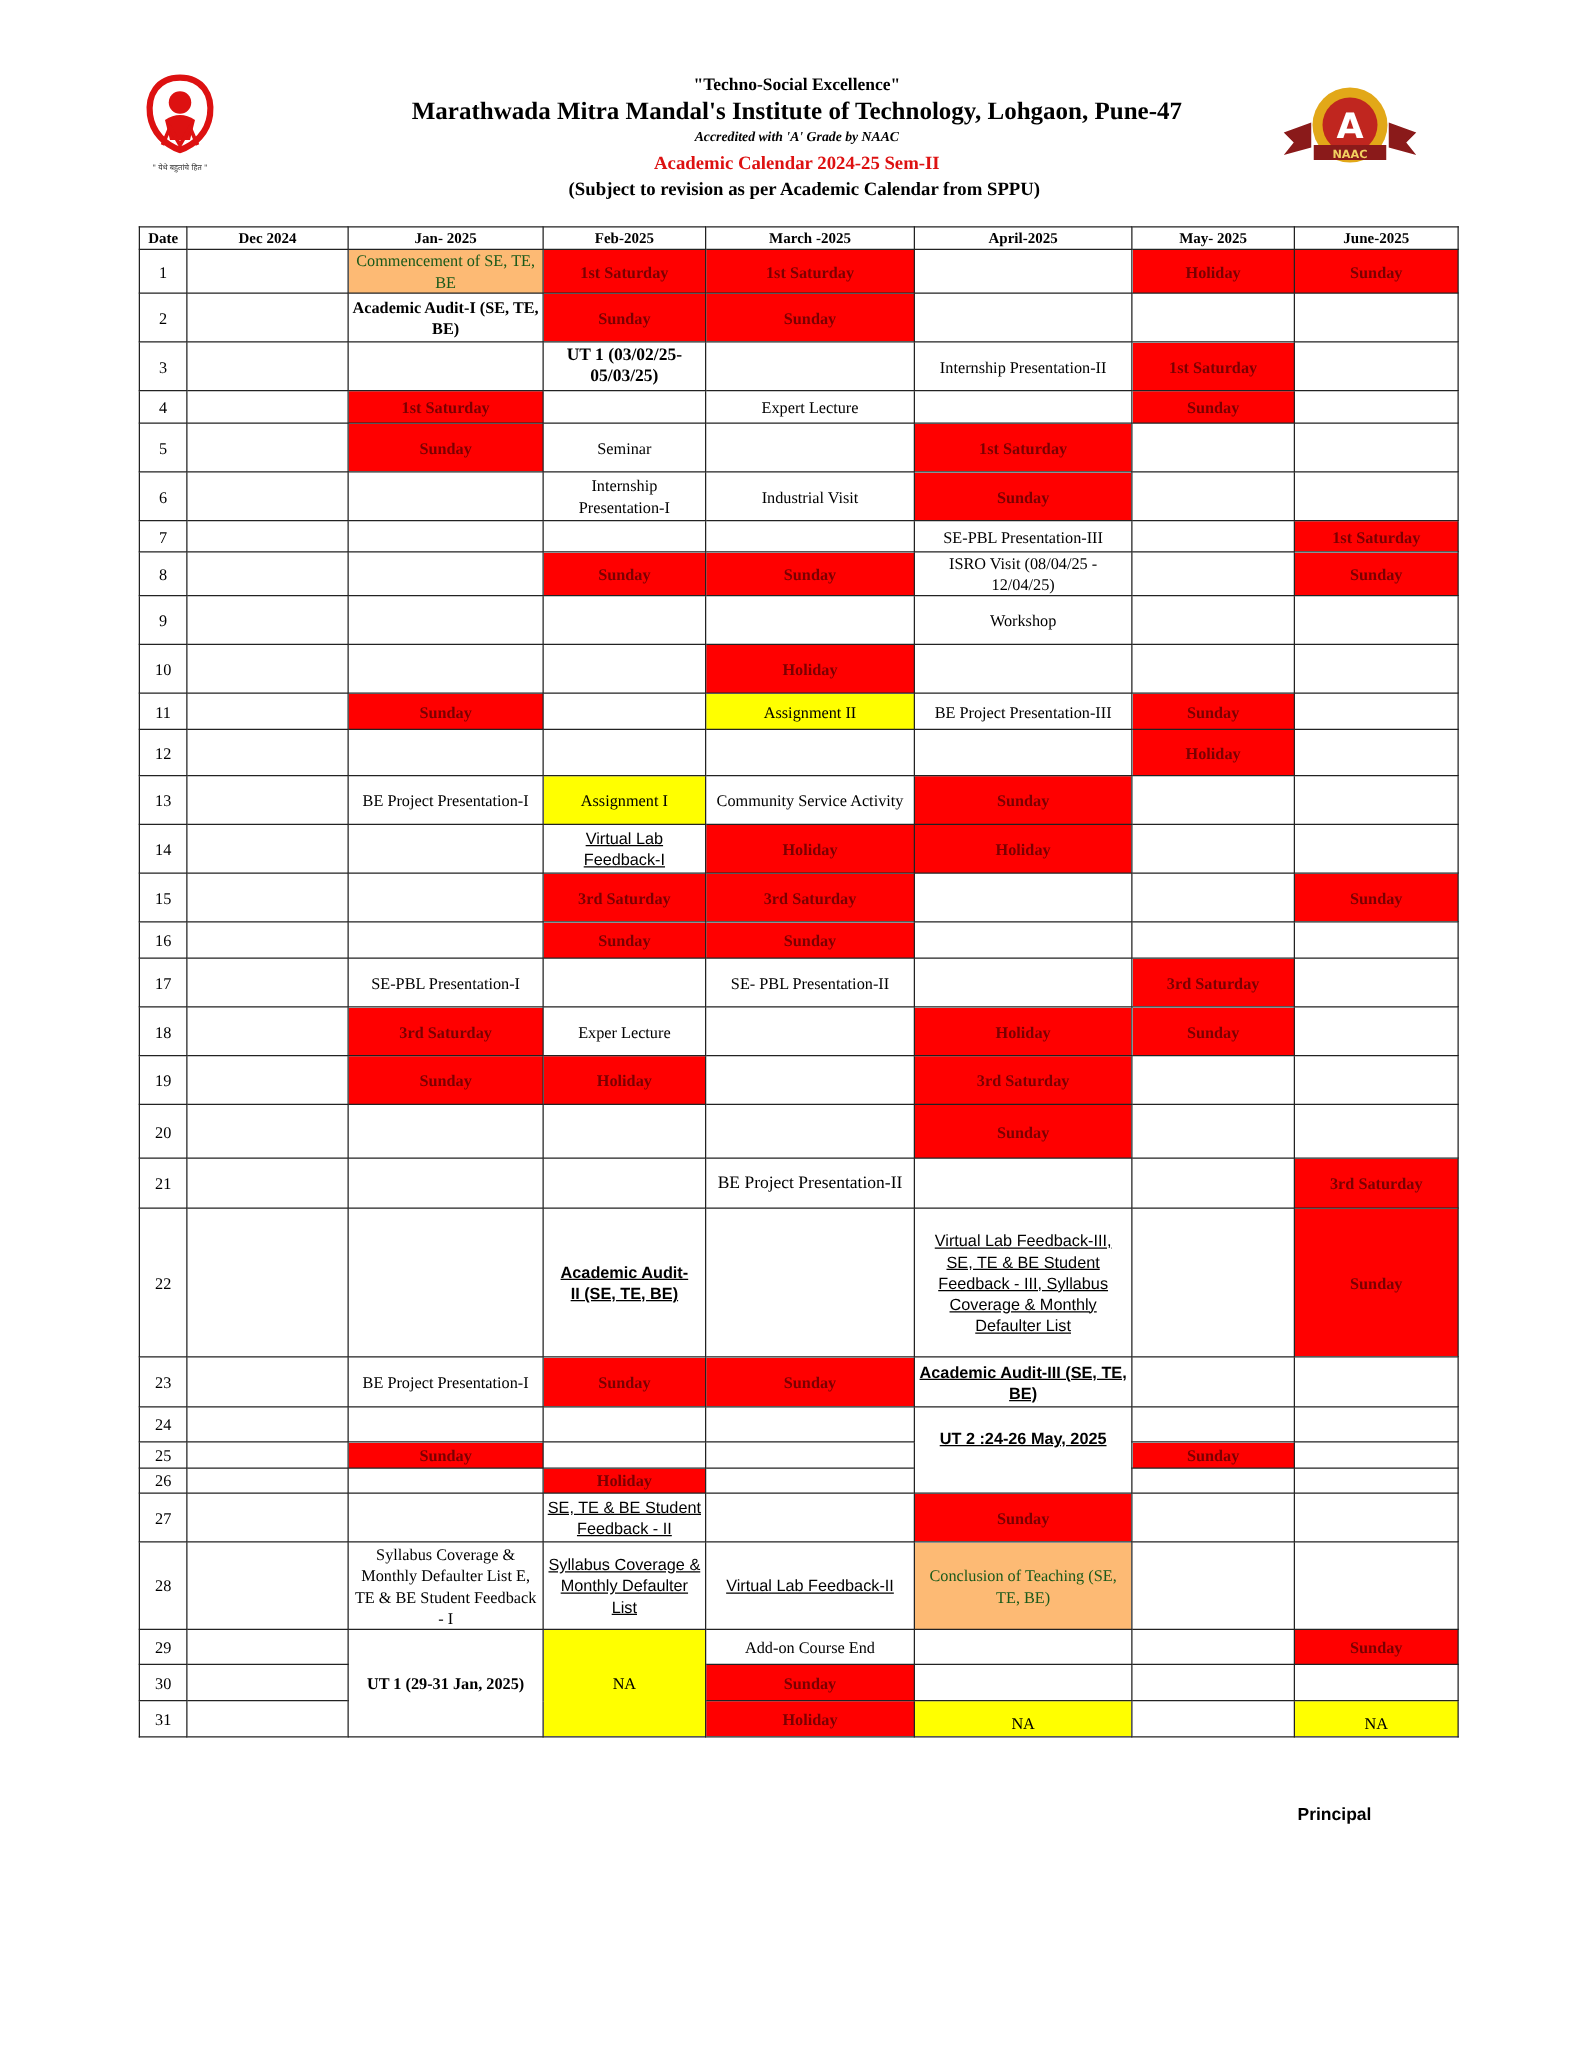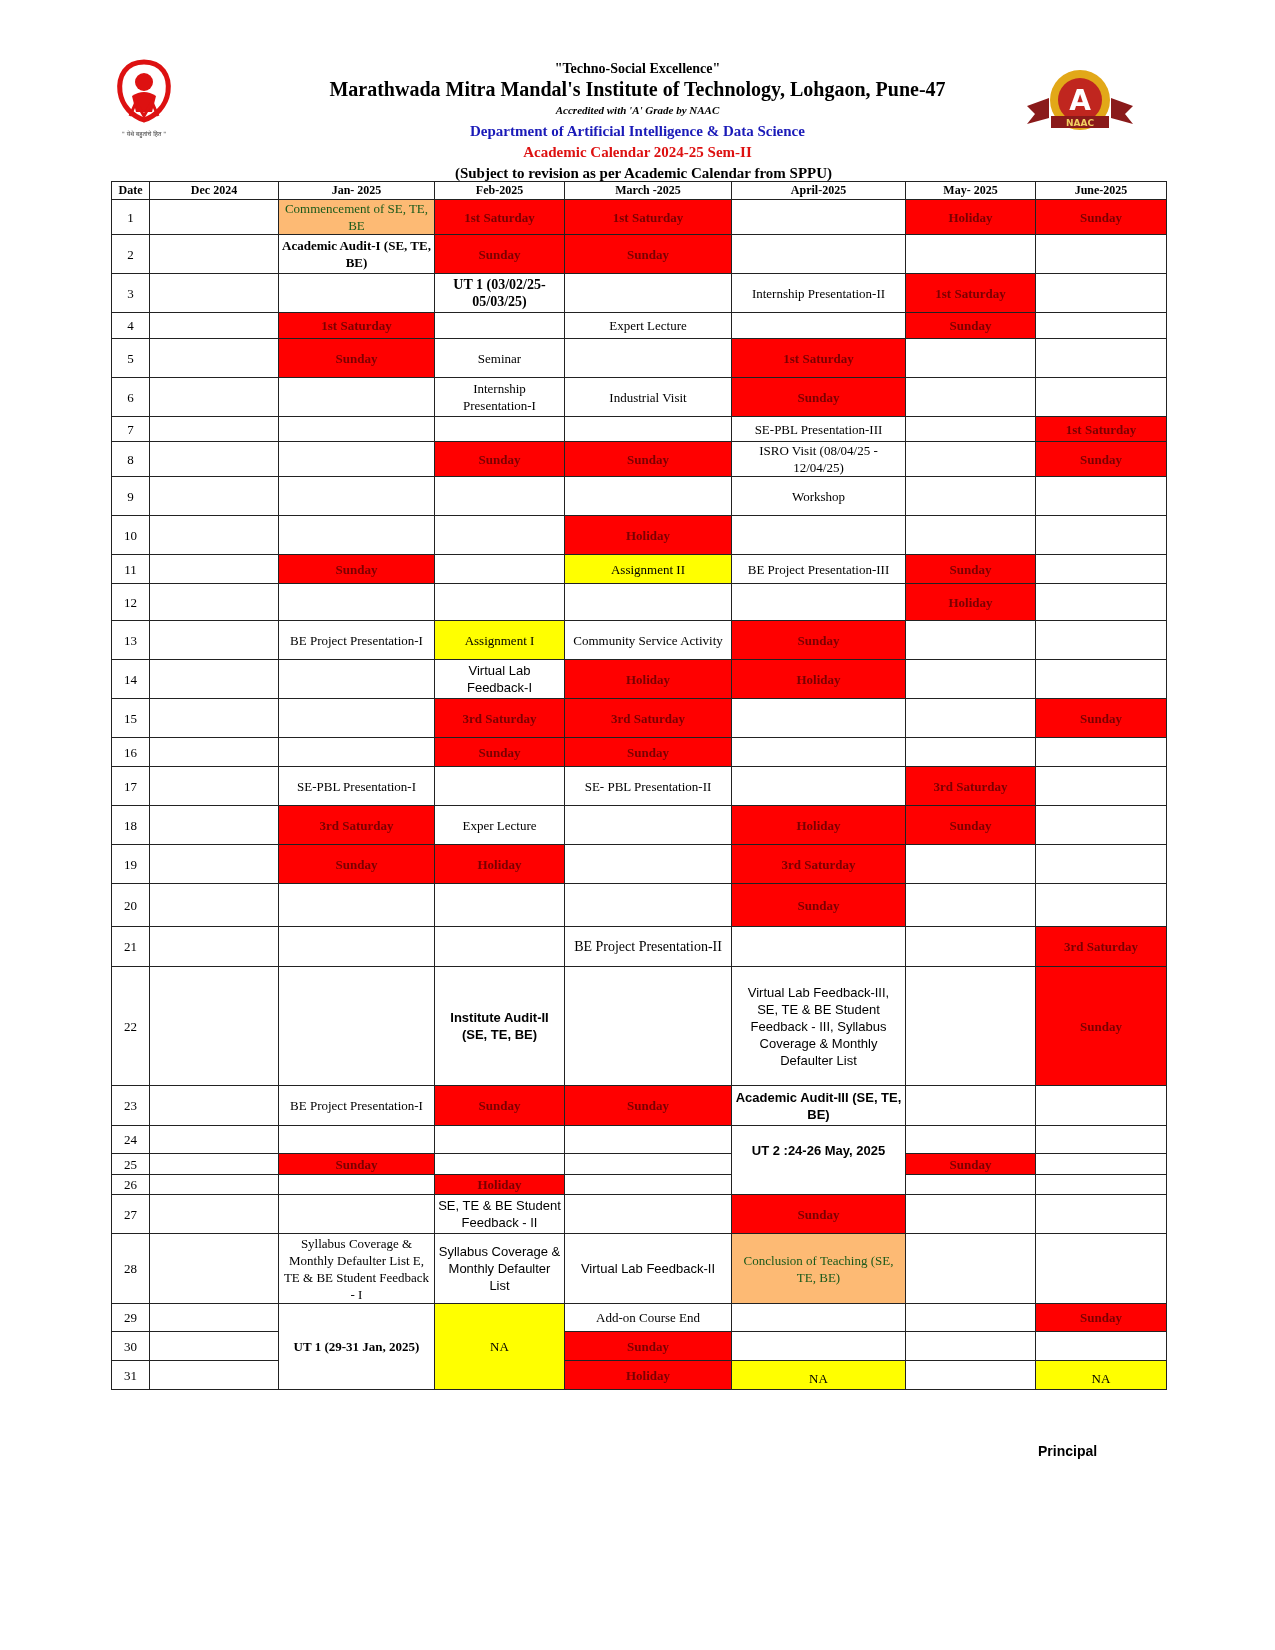--- a/index.html
+++ b/index.html
@@ -15,21 +15,21 @@
   .logo-left { position:absolute; left:112px; top:58px; width:64px; height:82px; }
   .logo-right { position:absolute; left:1025px; top:68px; width:110px; height:72px; }
   table.cal { position:absolute; left:111px; top:181px; border-collapse:collapse; table-layout:fixed; }
   table.cal td, table.cal th { border:1.4px solid #222; text-align:center; vertical-align:middle; padding:0 3px; font-size:13px; line-height:17px; overflow:hidden; }
   table.cal th { font-weight:bold; font-size:12px; height:17px; }
   td.date { font-size:12px; }
   td.red { background:#ff0000; color:#7a0000; font-weight:bold; font-size:13px; }
   td.yellow { background:#ffff00; }
   td.green { background:#fdba74; color:#1a5a1a; }
   .sm { font-size:11px; line-height:14px; }
-  .sans { font-family:"Liberation Sans", sans-serif; font-size:12.5px; line-height:19px; }
+  .sans { font-family:"Liberation Sans", sans-serif; font-size:12.5px; line-height:19px;text-decoration:underline; }
   .bold { font-weight:bold; }
   .principal { position:absolute; left:1038px; top:1443px; font-family:"Liberation Sans", sans-serif; font-weight:bold; font-size:14px; }
 </style>
 </head>
 <body>
 
 <div class="logo-left">
   <svg width="64" height="82" viewBox="0 0 64 82">
     <path d="M32 4 C14 4 6 18 8 34 C10 48 20 58 32 62 C44 58 54 48 56 34 C58 18 50 4 32 4 Z" fill="none" stroke="#d11" stroke-width="5"></path>
     <circle cx="32" cy="24" r="9" fill="#d11"></circle>
@@ -47,21 +47,20 @@
     <text x="55" y="42" font-size="28" font-weight="bold" text-anchor="middle" fill="#fff" font-family="DejaVu Sans, sans-serif">A</text>
     <rect x="26" y="48" width="58" height="12" fill="#8a1a1a"></rect>
     <text x="55" y="58" font-size="9" font-weight="bold" text-anchor="middle" fill="#f2d060" font-family="DejaVu Sans, sans-serif">NAAC</text>
   </svg>
 </div>
 
 <div class="header">
   <div class="h-motto">"Techno-Social Excellence"</div>
   <div class="h-inst">Marathwada Mitra Mandal's Institute of Technology, Lohgaon, Pune-47</div>
   <div class="h-accr">Accredited with 'A' Grade by NAAC</div>
-  <div class="h-dept">Department of Artificial Intelligence &amp; Data Science</div>
   <div class="h-cal">Academic Calendar 2024-25 Sem-II</div>
   <div class="h-sub">(Subject to revision as per Academic Calendar from SPPU)</div>
 </div>
 
 <table class="cal">
   <colgroup>
     <col style="width:38px">
       <col style="width:129px">
       <col style="width:156px">
       <col style="width:130px">
@@ -310,21 +309,21 @@
     <td style="font-size:14px">BE Project Presentation-II</td>
     <td></td>
     <td></td>
     <td class="red">3rd Saturday</td>
   </tr>
 
   <tr style="height:119px">
     <td class="date">22</td>
     <td></td>
     <td></td>
-    <td class="sans bold" style="padding:0 10px">Institute Audit-II (SE, TE, BE)</td>
+    <td class="sans bold" style="padding:0 10px">Academic Audit-II (SE, TE, BE)</td>
     <td></td>
     <td class="sans" style="padding:0 10px">Virtual Lab Feedback-III, SE, TE &amp; BE Student Feedback - III, Syllabus Coverage &amp; Monthly Defaulter List</td>
     <td></td>
     <td class="red">Sunday</td>
   </tr>
 
   <tr style="height:40px">
     <td class="date">23</td>
     <td></td>
     <td>BE Project Presentation-I</td>

